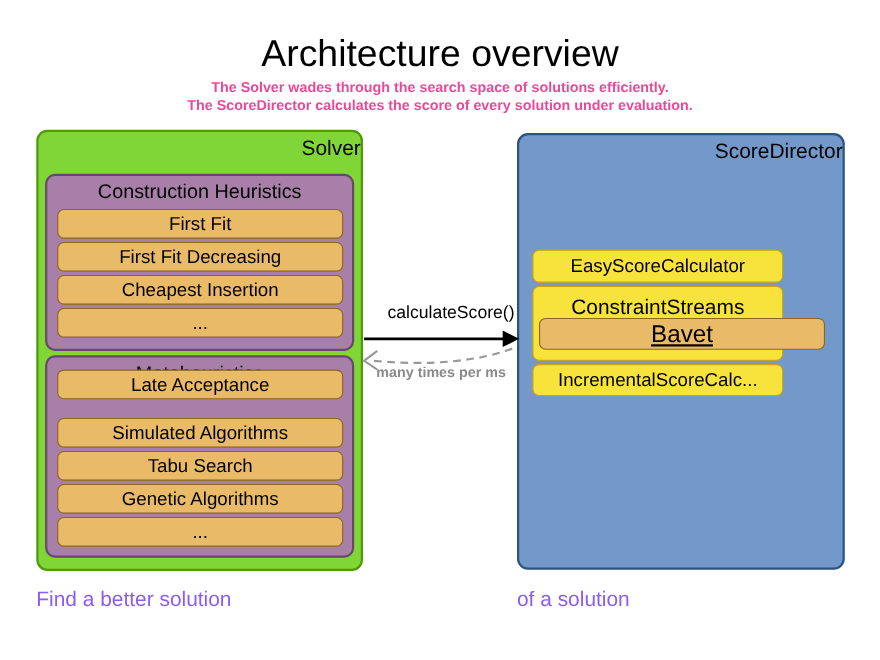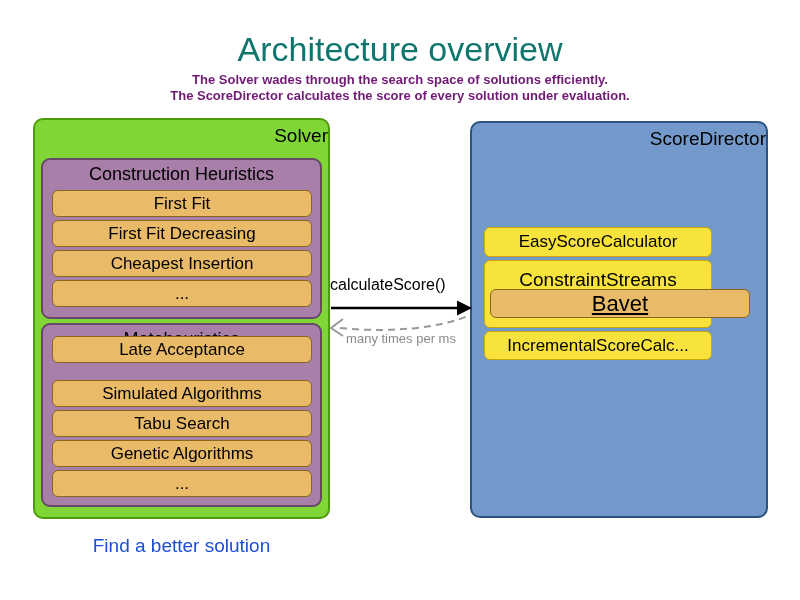--- a/index.html
+++ b/index.html
@@ -8,25 +8,25 @@
     background: #ffffff; overflow: hidden;
     font-family: "Liberation Sans", sans-serif;
     color: #000;
   }
   * { box-sizing: border-box; }
 
   .abs { position: absolute; }
 
   .page-title {
     left: 0; top: 30px; width: 800px;
-    text-align: center; font-size: 34px; line-height: 38px; color: #0f766e;
+    text-align: center; font-size: 34px; line-height: 38px; color: #000000;
   }
   .subtitle {
     left: 0; width: 800px; text-align: center;
-    font-size: 13px; font-weight: bold; color: #701a75; line-height: 16px;
+    font-size: 13px; font-weight: bold; color: #ec4899; line-height: 16px;
   }
   .subtitle1 { top: 72px; }
   .subtitle2 { top: 88px; }
 
   
   .solver-box {
     left: 33px; top: 118px; width: 297px; height: 401px;
     background: var(--solver-fill); border: 2px solid var(--solver-border);
     border-radius: 10px;
   }
@@ -72,30 +72,30 @@
     position: absolute; left: 490px; top: 289px; width: 260px; height: 29px;
     background: var(--item-fill); border: 1.5px solid var(--item-border);
     border-radius: 6px; display: flex; align-items: center; justify-content: center;
     font-size: 22px;
     text-decoration: underline;
   }
   .calc-incr { top: 331px; height: 29px; }
 
   
   .call-label {
-    left: 330px; top: 276px; width: 160px; text-align: left;
+    left: 330px; top: 276px; width: 160px; text-align: center;
     font-size: 16px; line-height: 18px; color: #000;
   }
   .freq-label {
     left: 330px; top: 331px; width: 142px; text-align: center;
-    font-size: 13px; color: var(--muted-text);
+    font-size: 13px; color: var(--muted-text); font-weight: bold;
   }
 
   .caption {
-    top: 532px; text-align: center; font-size: 19px; line-height: 27px; color: #1d4ed8;
+    top: 532px; font-size: 19px; line-height: 27px; color: #8b5cf6;
   }
   .caption-left  { left: 33px; width: 297px; }
   .caption-right { left: 470px; width: 298px; }
 
   svg.arrows { position: absolute; left: 0; top: 0; pointer-events: none; }
 </style>
 </head>
 <body>
 
 <div class="abs page-title">Architecture overview</div>
@@ -142,13 +142,14 @@
     <path d="M340,328 C392,333 438,328 468,316" stroke="#999999" stroke-width="2" fill="none" stroke-dasharray="7,5"></path>
     <path d="M343,319 L331,328 L343,336" stroke="#999999" stroke-width="2" fill="none"></path>
   </g>
 </svg>
 
 <div class="abs call-label">calculateScore()</div>
 <div class="abs freq-label">many times per ms</div>
 
 <div class="abs caption caption-left">Find a better solution</div>
 <div class="abs caption caption-right">
+  <div>of a solution</div>
 </div>
 
 </body></html>

